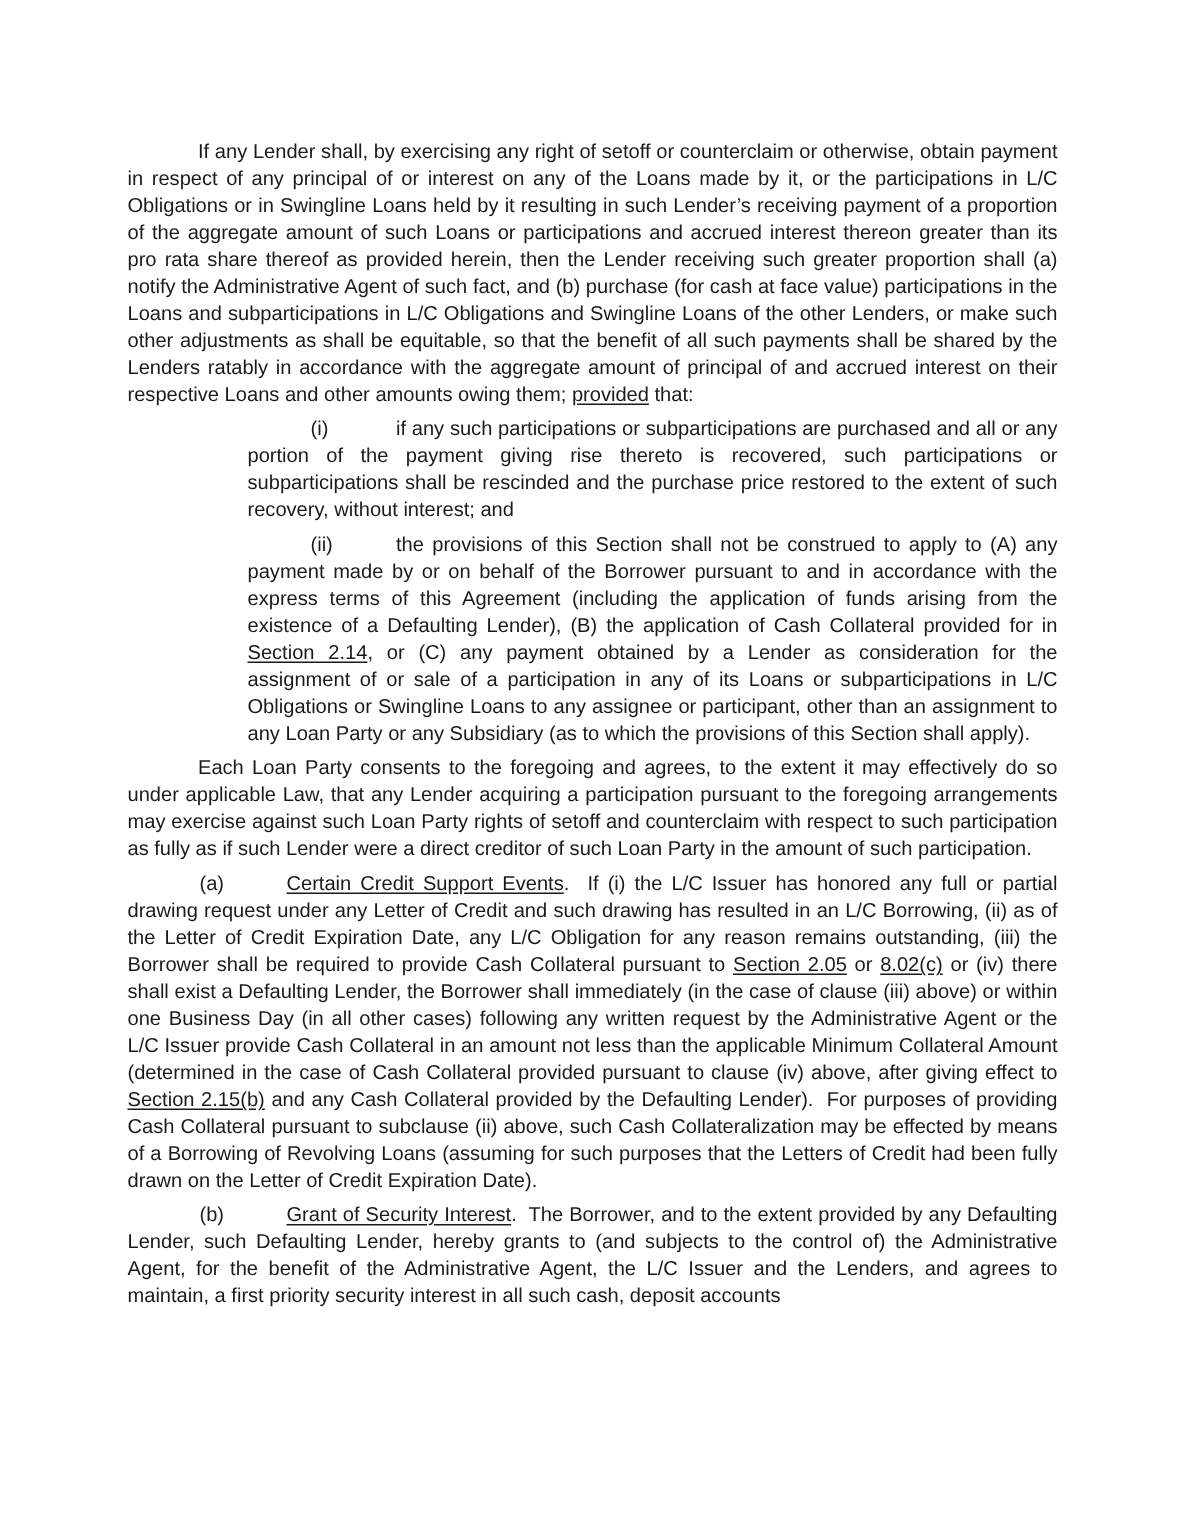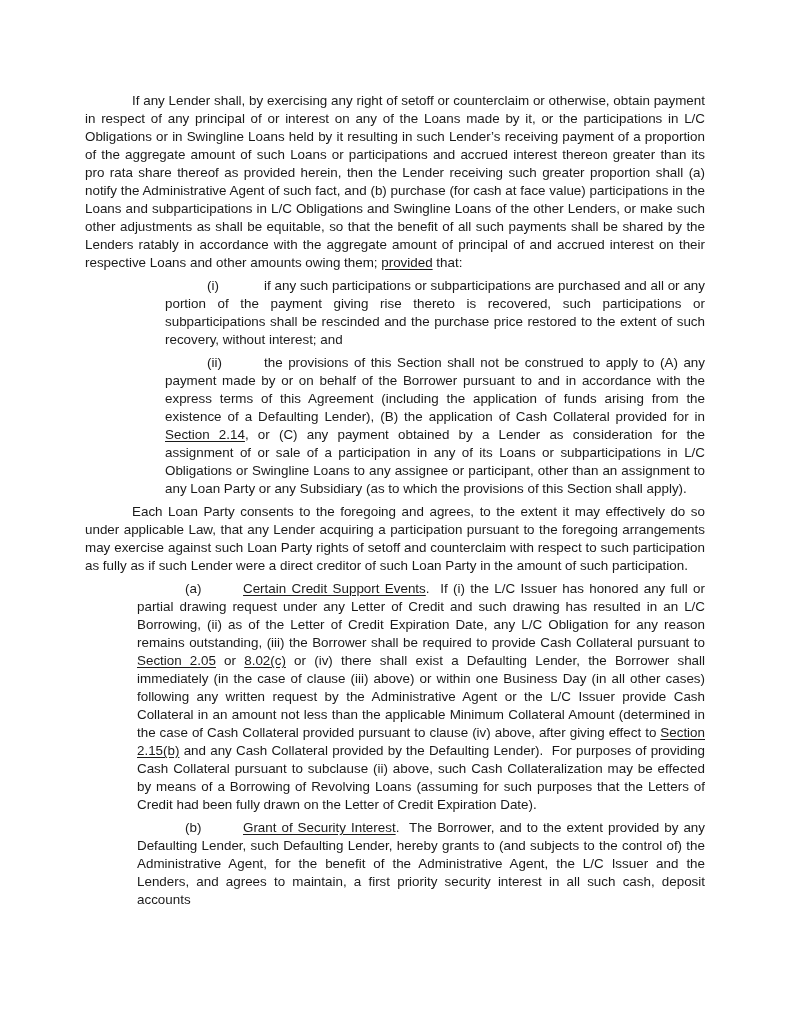--- a/index.html
+++ b/index.html
@@ -23,21 +23,21 @@
     left: 85px;
     top: 92px;
     width: 620px;
   }
   .para {
     margin: 0 0 5px 0;
     text-align: justify;
   }
   .para.main { text-indent: 47px; }
   .para.sub  { margin-left: 80px; text-indent: 42px; }
-  .para.sub2 { margin-left: 52px;  text-indent: 48px; }
+  .para.sub2 {  text-indent: 48px; }
   .para.heading { margin-left: 53px; text-align: left; }
   .plabel {
     display: inline-block;
     text-indent: 0;
   }
   .sub .plabel  { width: 57px; }
   .sub2 .plabel { width: 58px; }
   .heading .plabel { width: 49px; }
   .u {
     text-decoration: underline;

